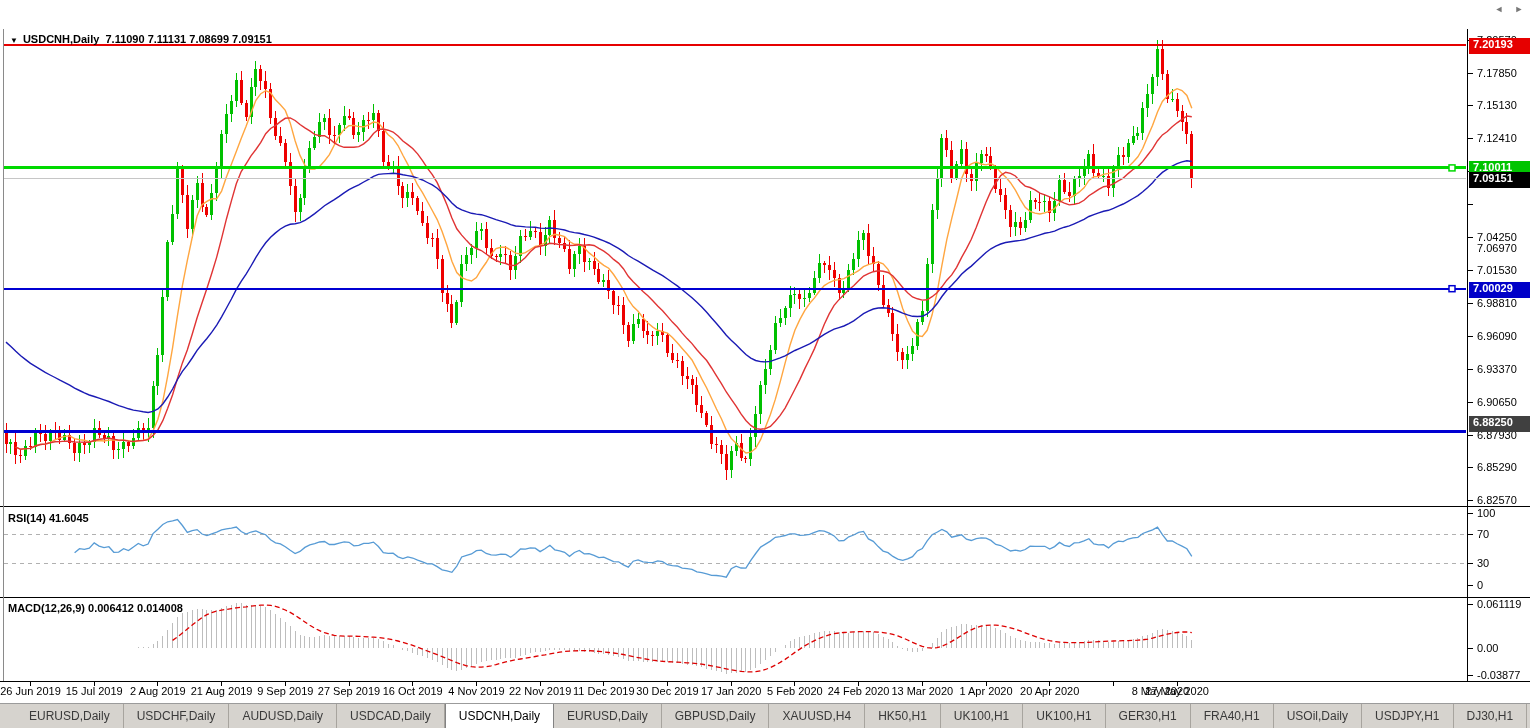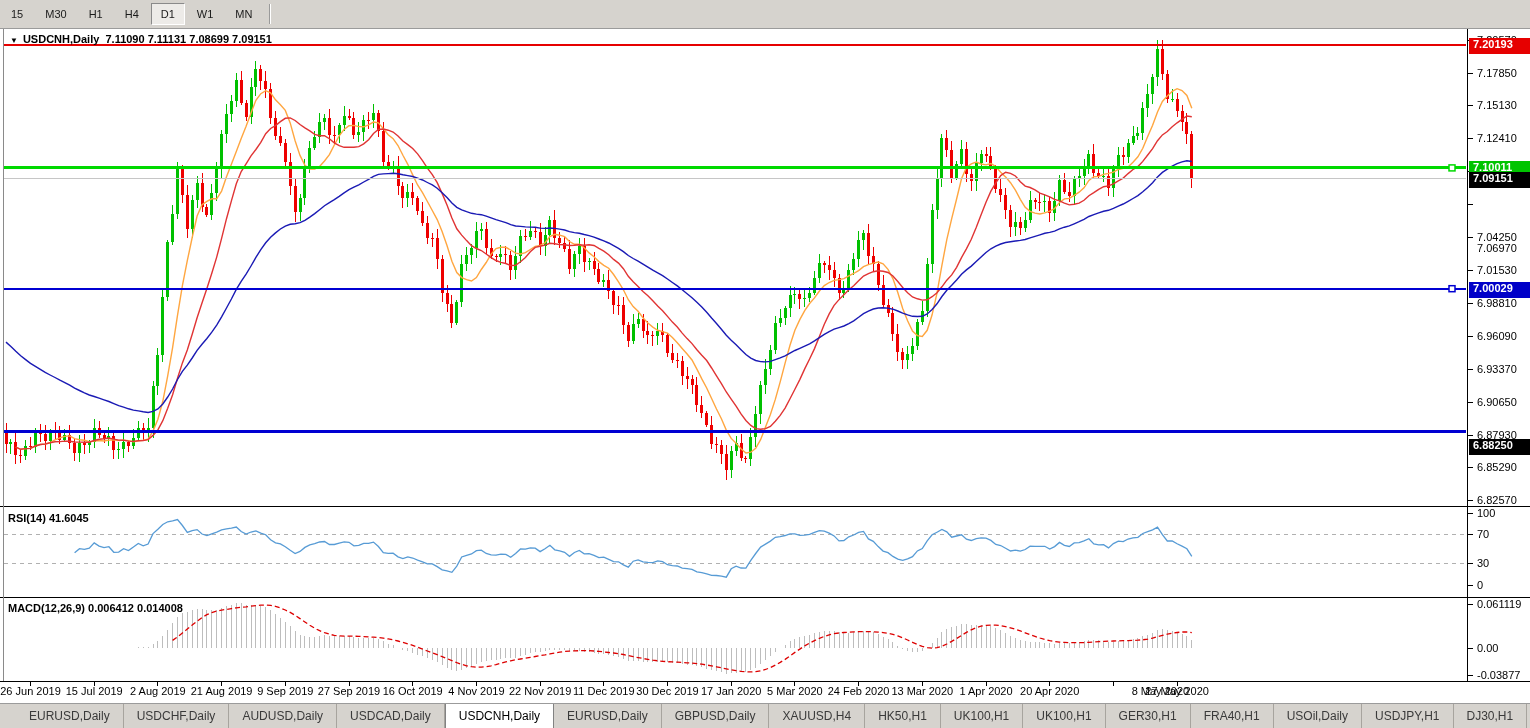--- a/index.html
+++ b/index.html
@@ -31,30 +31,20 @@
        border-right:1px solid #a7a49e;cursor:default;white-space:nowrap;}
   .tab.active{background:#ffffff;color:#000;border:1px solid #828282;border-bottom:none;border-top:none;}
   .tab-arrows{position:absolute;right:4px;top:4px;display:flex;gap:6px;}
   .tab-arrow{font-size:9px;color:#777;width:14px;text-align:center;cursor:default;}
   svg{position:absolute;left:0;top:0;z-index:1;}
 </style>
 </head>
 <body>
 
 <div id="app">
-  <div id="toolbar">
-      <span class="tf-btn">15</span>
-      <span class="tf-btn">M30</span>
-      <span class="tf-btn">H1</span>
-      <span class="tf-btn">H4</span>
-      <span class="tf-btn active">D1</span>
-      <span class="tf-btn">W1</span>
-      <span class="tf-btn">MN</span>
-      <span class="tb-sep"></span>
-    </div>
 
   <svg id="chart-svg" width="1530" height="728">
       <defs>
         <clipPath id="cpMain">
           <rect x="4" y="30" width="1463" height="476"></rect>
         </clipPath>
         <clipPath id="cpRsi">
           <rect x="4" y="509" width="1463" height="87"></rect>
         </clipPath>
         <clipPath id="cpMacd">
@@ -877,40 +867,40 @@
     <div class="axis-label" style="top: 329.9px;">6.96090</div>
     <div class="axis-label" style="top: 362.8px;">6.93370</div>
     <div class="axis-label" style="top: 395.7px;">6.90650</div>
     <div class="axis-label" style="top: 428.6px;">6.87930</div>
     <div class="axis-label" style="top: 460.6px;">6.85290</div>
     <div class="axis-label" style="top: 493.5px;">6.82570</div>
     <div class="badge" style="top: 38.1px; background: rgb(230, 0, 0);">7.20193</div>
     <div class="badge" style="top: 161.4px; background: rgb(0, 196, 0);">7.10011</div>
     <div class="badge" style="top: 171.8px; background: rgb(0, 0, 0);">7.09151</div>
     <div class="badge" style="top: 282.2px; background: rgb(0, 0, 200);">7.00029</div>
-    <div class="badge" style="top: 439px; background: #000000;">6.88250</div>
+    <div class="badge" style="top: 416px; background: #404040;">6.88250</div>
     <div class="axis-label" style="top: 506.5px;">100</div>
     <div class="axis-label" style="top: 528.3px;">70</div>
     <div class="axis-label" style="top: 557.3px;">30</div>
     <div class="axis-label" style="top: 579px;">0</div>
     <div class="axis-label" style="top: 597.9px;">0.061119</div>
     <div class="axis-label" style="top: 641.5px;">0.00</div>
     <div class="axis-label" style="top: 669.2px;">-0.03877</div>
     <div class="date-label" style="left: 30.5px;">26 Jun 2019</div>
     <div class="date-label" style="left: 94.2px;">15 Jul 2019</div>
     <div class="date-label" style="left: 157.9px;">2 Aug 2019</div>
     <div class="date-label" style="left: 221.6px;">21 Aug 2019</div>
     <div class="date-label" style="left: 285.3px;">9 Sep 2019</div>
     <div class="date-label" style="left: 349px;">27 Sep 2019</div>
     <div class="date-label" style="left: 412.7px;">16 Oct 2019</div>
     <div class="date-label" style="left: 476.4px;">4 Nov 2019</div>
     <div class="date-label" style="left: 540.1px;">22 Nov 2019</div>
     <div class="date-label" style="left: 603.8px;">11 Dec 2019</div>
     <div class="date-label" style="left: 667.5px;">30 Dec 2019</div>
     <div class="date-label" style="left: 731.2px;">17 Jan 2020</div>
-    <div class="date-label" style="left: 794.9px;">5 Mar 2020</div>
+    <div class="date-label" style="left: 794.9px;">5 Feb 2020</div>
     <div class="date-label" style="left: 858.6px;">24 Feb 2020</div>
     <div class="date-label" style="left: 922.3px; text-align: center;">13 Mar 2020</div>
     <div class="date-label" style="left: 986px;">1 Apr 2020</div>
     <div class="date-label" style="left: 1049.7px;">20 Apr 2020</div>
     <div class="date-label" style="left: 1113.4px; margin-left: 47px;">8 May 2020</div>
     <div class="date-label" style="left: 1177.1px;">27 May 2020</div>
   </div>
 
 </body></html>

